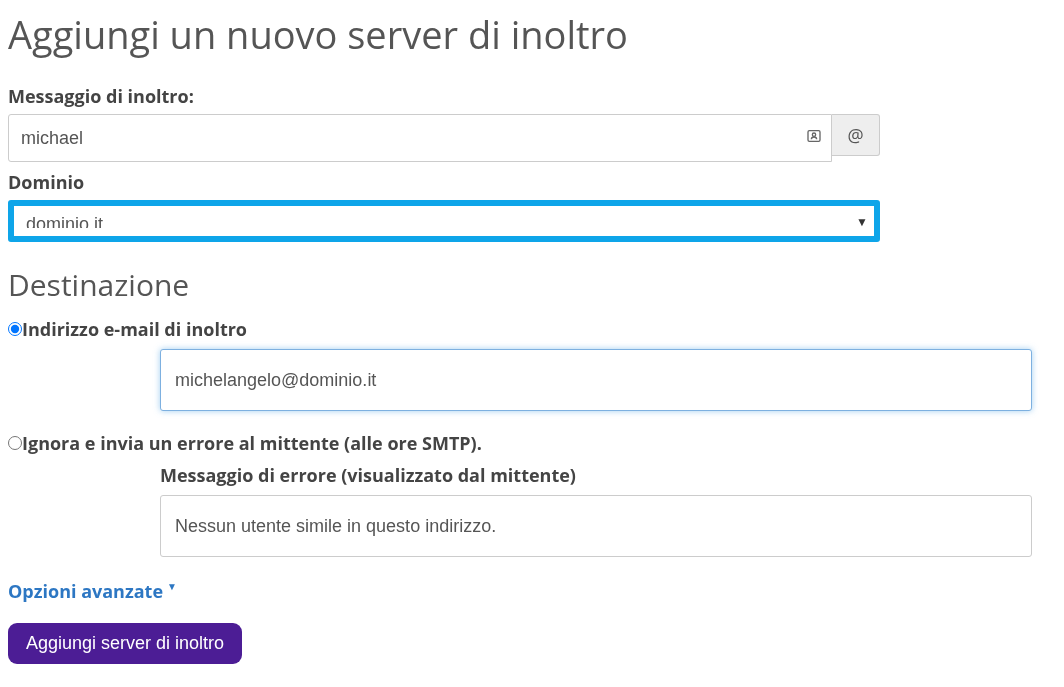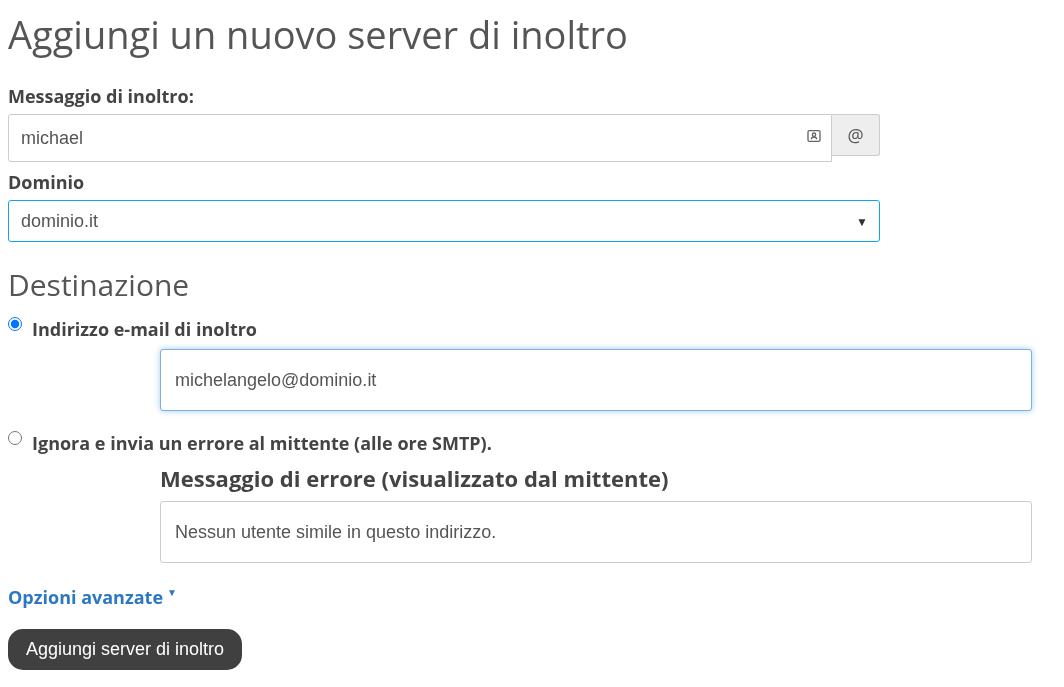--- a/index.html
+++ b/index.html
@@ -70,21 +70,21 @@
     .input-wrap {
       position: relative;
       max-width: 872px;
     }
     .select {
       width: 100%;
       max-width: 872px;
       padding: 8px 12px;
       font-size: 18px;
       color: #555;
-      border: 1px solid #0ea5e9;
+      border: 6px solid #0ea5e9;
       border-radius: 3px;
       height: 42px;
       background: #fff;
       appearance: none;
       -webkit-appearance: none;
       outline: none;
     }
     .select-wrap {
       position: relative;
       max-width: 872px;
@@ -96,22 +96,22 @@
       transform: translateY(-50%);
       pointer-events: none;
       color: #333;
       font-size: 12px;
     }
     .section {
       margin-bottom: 22px;
     }
     .radio-row {
       display: flex;
-      align-items: flex-start;
-      gap: 10px;
+      align-items: center;
+      gap: 0;
       margin-bottom: 8px;
     }
     .radio-row input[type="radio"] {
       width: 14px;
       height: 14px;
     }
     .radio-label {
       font-weight: 700;
       font-size: 18px;
       color: #444;
@@ -130,44 +130,44 @@
       border-radius: 3px;
       height: 62px;
       outline: none;
     }
     .dest-input.focused {
       border-color: #7db0e0;
       box-shadow: 0 0 6px rgba(102, 175, 233, 0.6);
     }
     .sub-label {
       font-weight: 700;
-      font-size: 22px;
+      font-size: 18px;
       color: #444;
       margin-bottom: 8px;
     }
     .advanced-link {
       color: #2d77c3;
       font-weight: 700;
       font-size: 18px;
       cursor: pointer;
       display: inline-flex;
       align-items: flex-start;
       gap: 4px;
       margin-bottom: 20px;
     }
     .caret-down {
       font-size: 10px;
     }
     .btn-primary {
-      background: #404040;
+      background: #4c1d95;
       color: #fff;
       border: none;
       padding: 10px 18px;
       font-size: 18px;
-      border-radius: 15px;
+      border-radius: 9px;
       cursor: pointer;
     }
   </style>
 </head>
 <body>
 
 
 
 <h1>Aggiungi un nuovo server di inoltro</h1>
 

